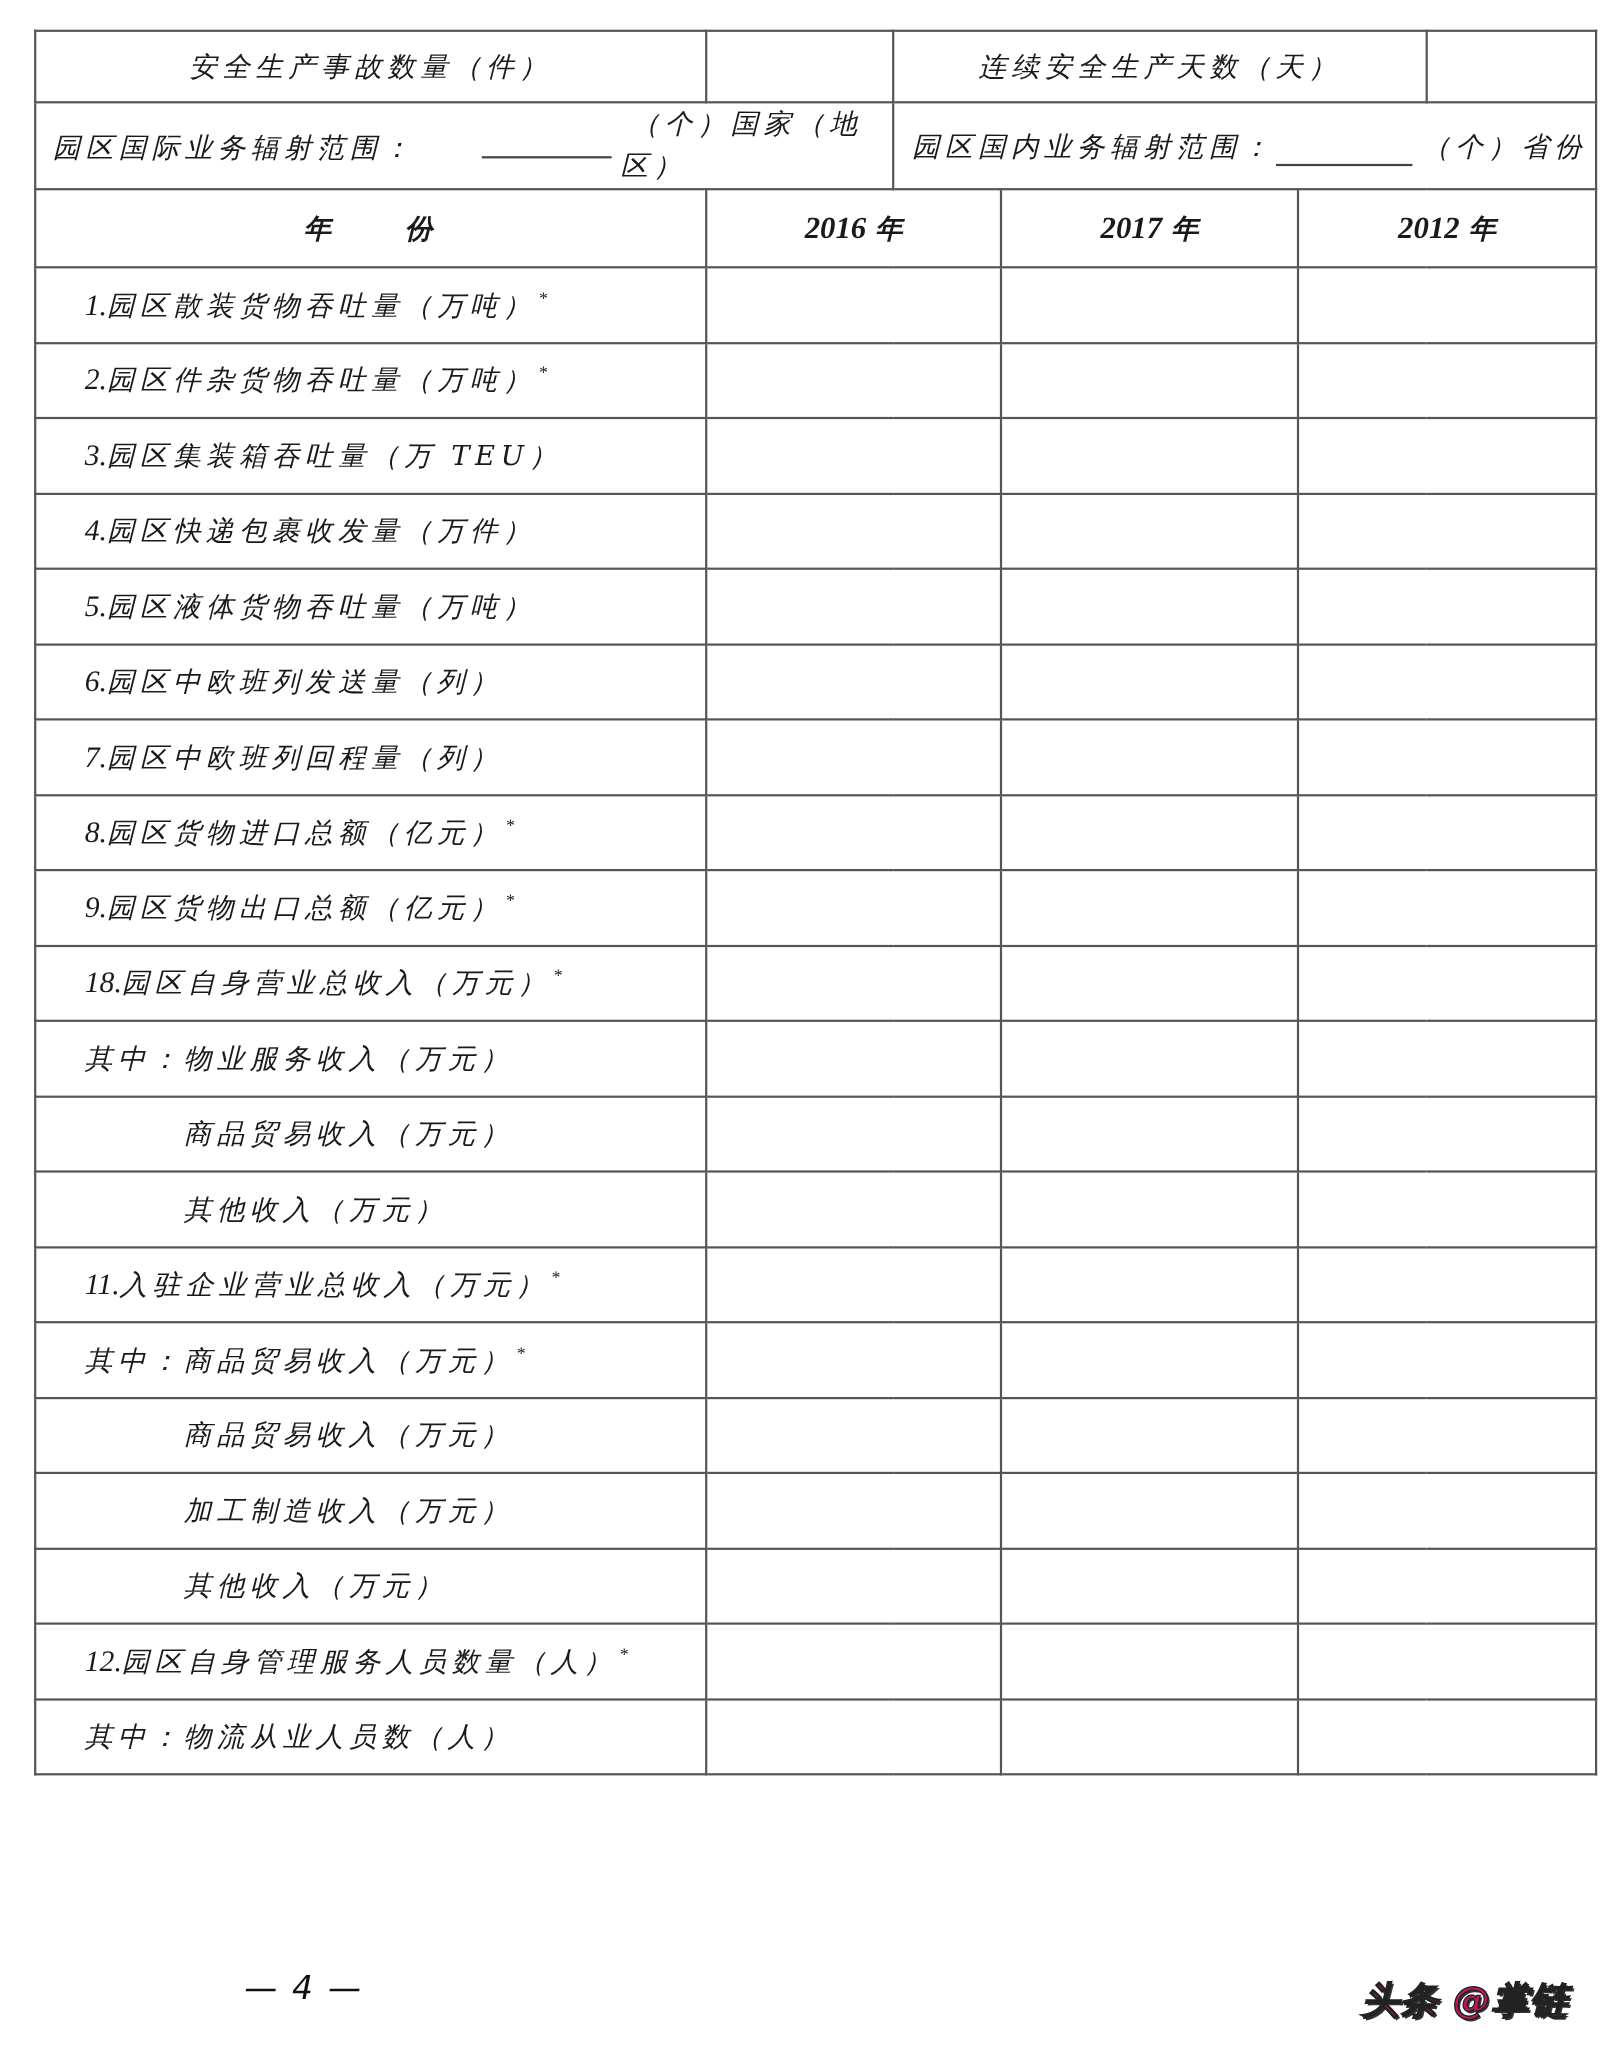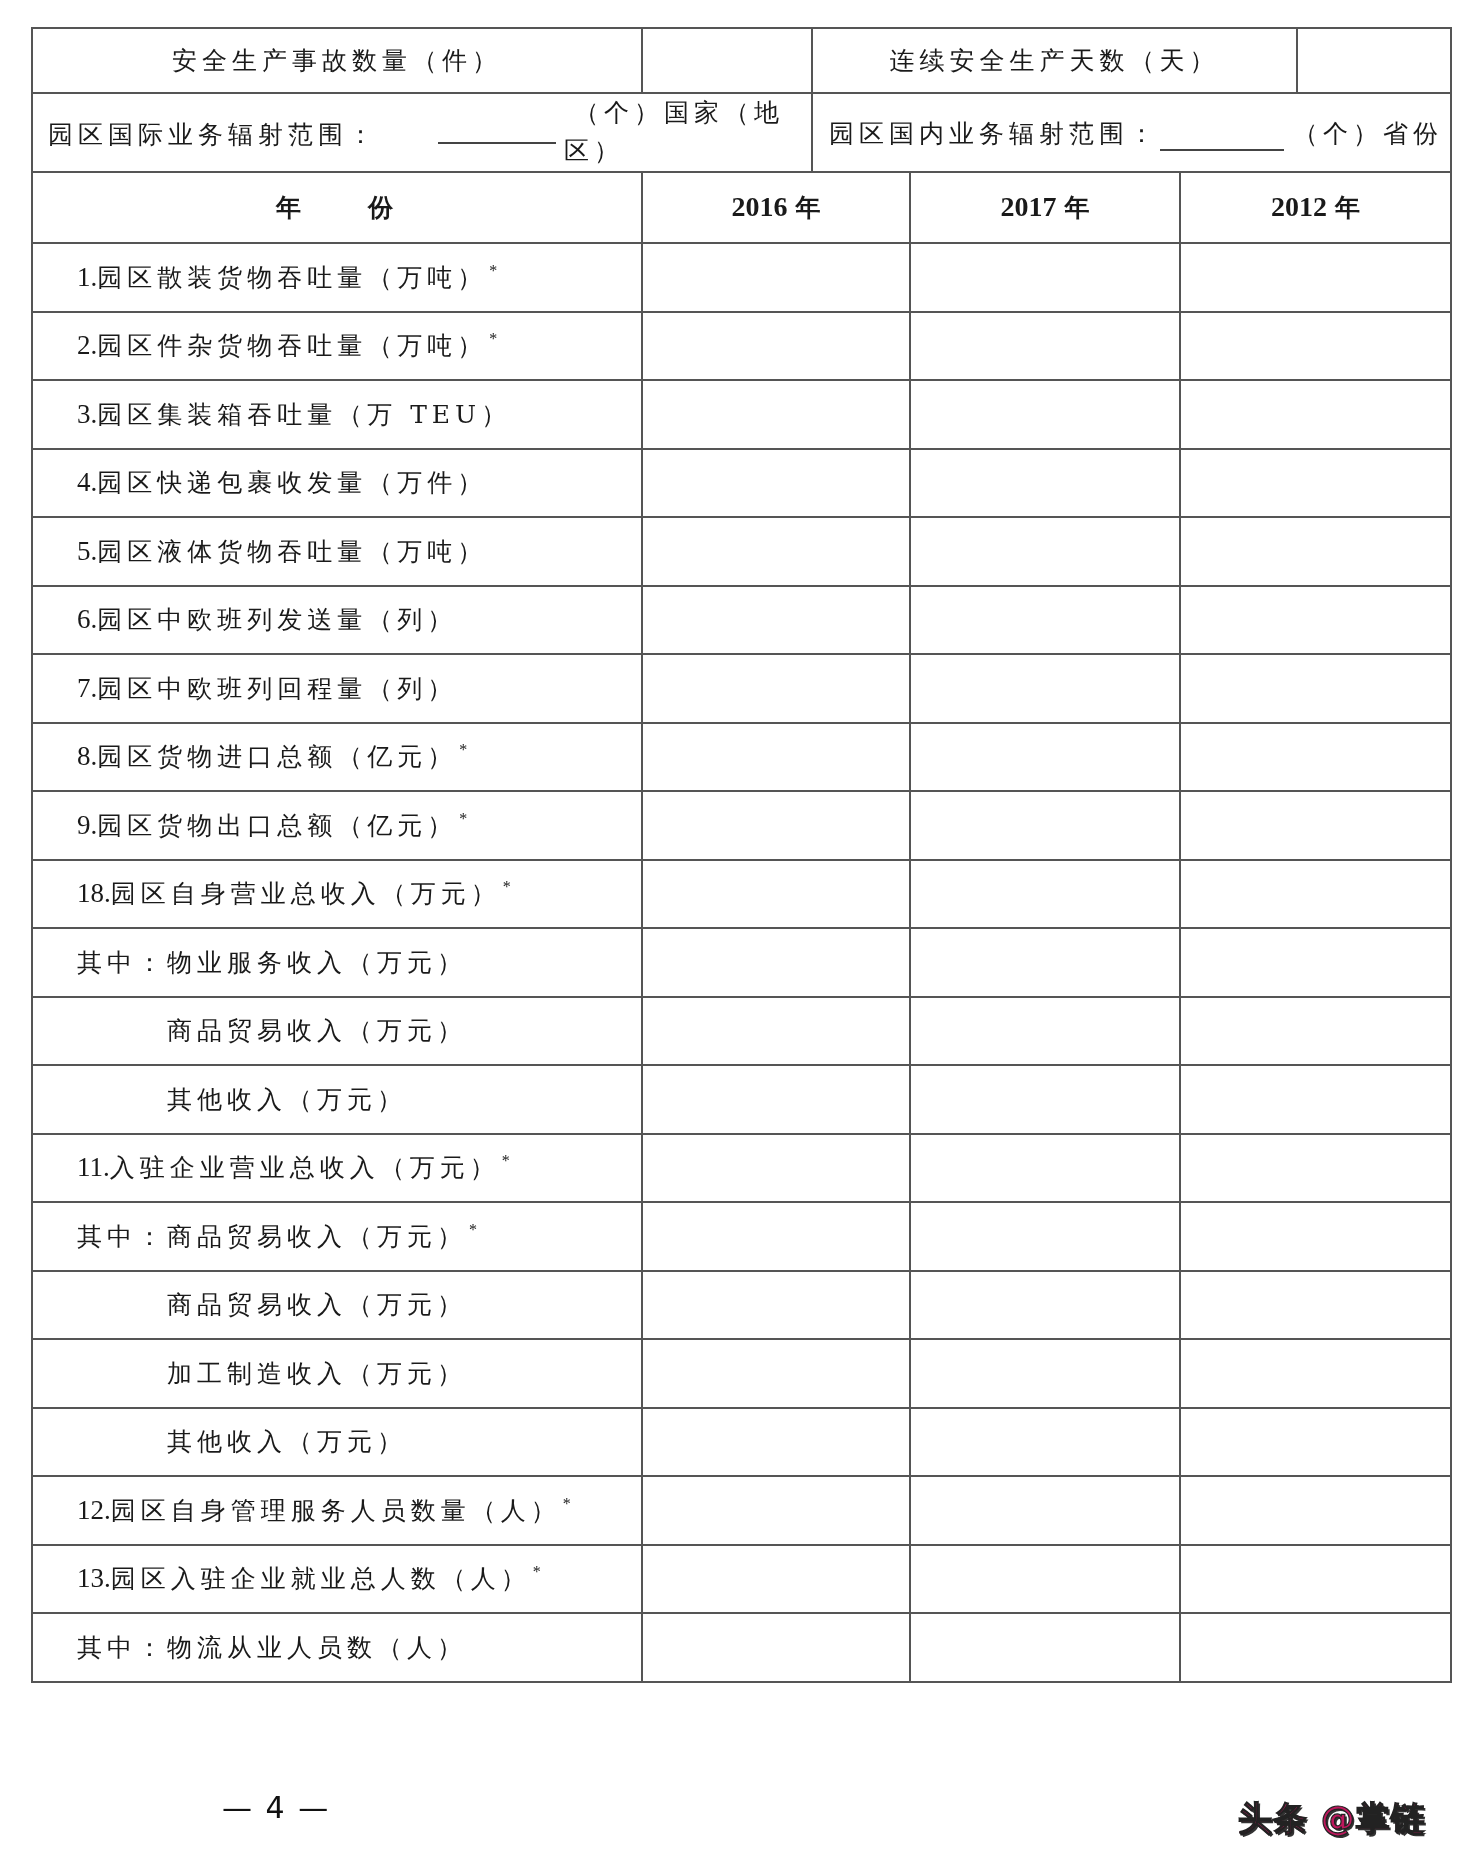--- a/index.html
+++ b/index.html
@@ -13,20 +13,21 @@
     position: relative;
     overflow: hidden;
     font-family: "DejaVu Serif", "Liberation Serif", serif;
     color: #1a1a1a;
   }
   .page {
     position: absolute;
     left: 0; top: 0;
     width: 1471px;
     height: 1871px;
+    font-style: italic;
   }
   .tbl {
     position: absolute;
     left: 31px;
     top: 27px;
     width: 1419px;
     border-collapse: collapse;
     table-layout: fixed;
   }
   .tbl td {
@@ -305,26 +306,20 @@
           <td></td>
           <td colspan="2"></td>
         </tr>
         <tr class="row-data">
           <td class="label"><span class="num">12.</span><span>园区自身管理服务人员数量（人）</span><span class="star">*</span></td>
           <td colspan="2"></td>
           <td></td>
           <td colspan="2"></td>
         </tr>
         <tr class="row-data">
-          <td class="label"><span class="num">13.</span><span>园区入驻企业就业总人数（人）</span><span class="star">*</span></td>
-          <td colspan="2"></td>
-          <td></td>
-          <td colspan="2"></td>
-        </tr>
-        <tr class="row-data">
           <td class="label"><span>其中：物流从业人员数（人）</span></td>
           <td colspan="2"></td>
           <td></td>
           <td colspan="2"></td>
         </tr>
       </tbody>
   </table>
 
   <div class="footer-page">— 4 —</div>
   <div class="watermark">头条 @掌链</div>

